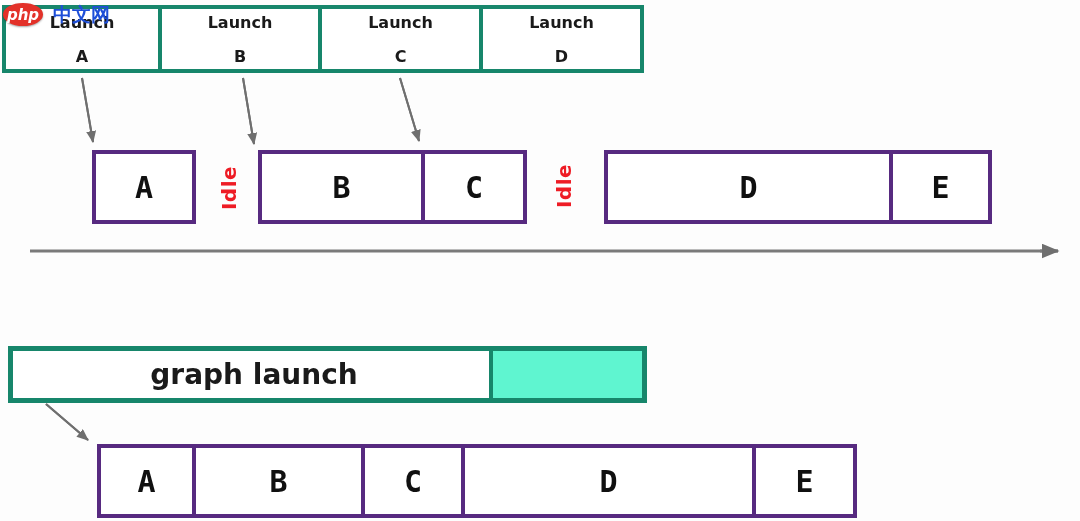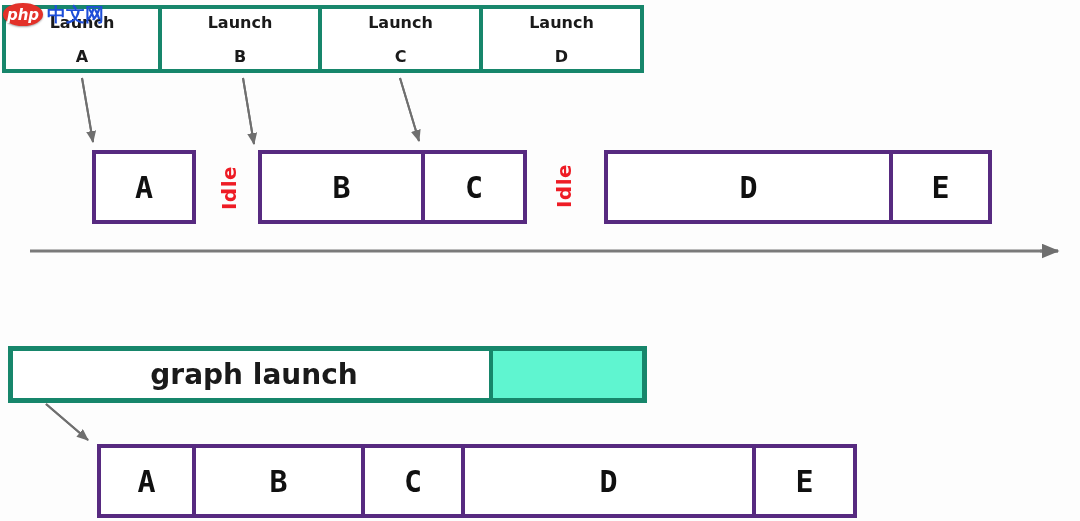--- a/index.html
+++ b/index.html
@@ -40,21 +40,21 @@
   #idle1{left:199px;top:177px;}
   #idle2{left:534px;top:175px;}
 
   .graph-box{position:absolute;left:8px;top:346px;width:639px;height:57px;border:5px solid var(--teal);
     box-sizing:border-box;background:#fff;}
   .graph-label{position:absolute;left:0;top:0;bottom:0;width:482px;display:flex;align-items:center;
     justify-content:center;font-size:28px;font-weight:bold;color:var(--ink);}
   .graph-fill{position:absolute;right:0;top:0;bottom:0;width:149px;background:var(--mint);
     border-left:4px solid var(--teal);}
 
-  .logo{position:absolute;left:3px;top:3px;display:flex;align-items:center;gap:4px;z-index:5;}
+  .logo{position:absolute;left:3px;top:3px;display:flex;align-items:center;gap:10px;z-index:5;}
   .logo-badge{background:var(--logo-red);color:#fff;font-style:italic;font-weight:bold;font-size:15px;
     width:40px;height:23px;border-radius:50%;display:flex;align-items:center;justify-content:center;
     box-shadow:0 1px 2px rgba(0,0,0,.35);}
   .logo-text{font-weight:bold;font-size:19px;color:#1d4ed8;line-height:1;}
 </style>
 </head>
 <body>
 
 <div class="canvas">
 

